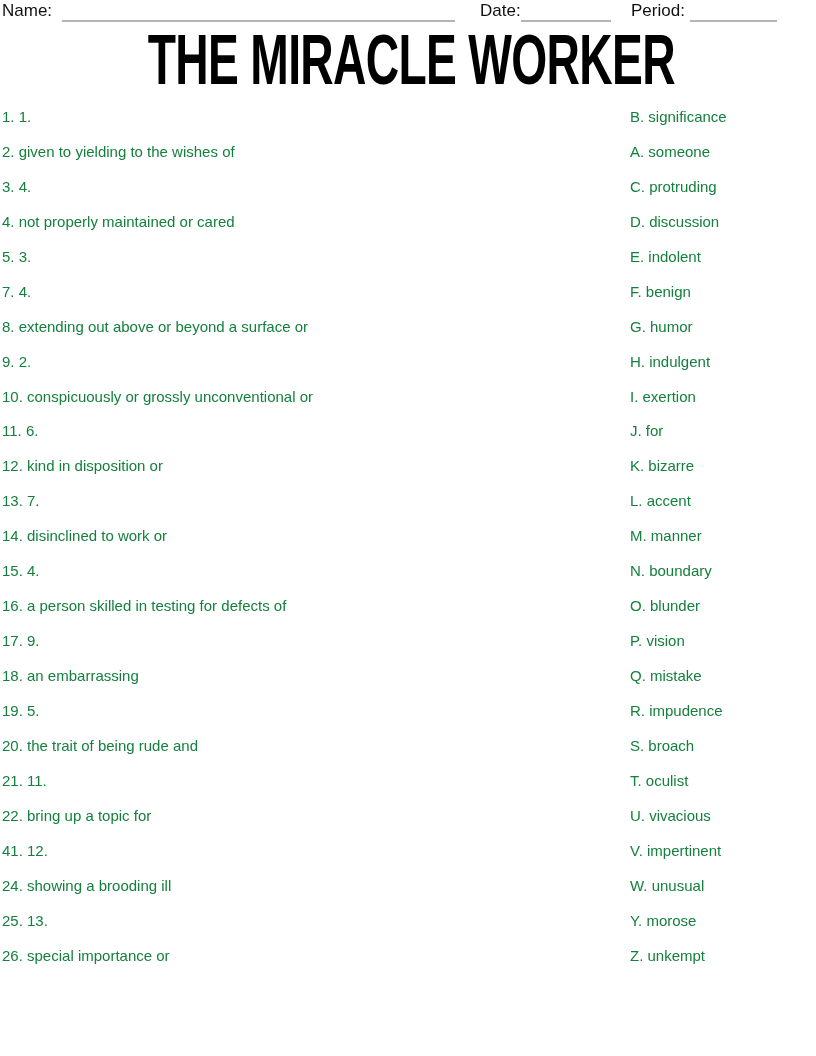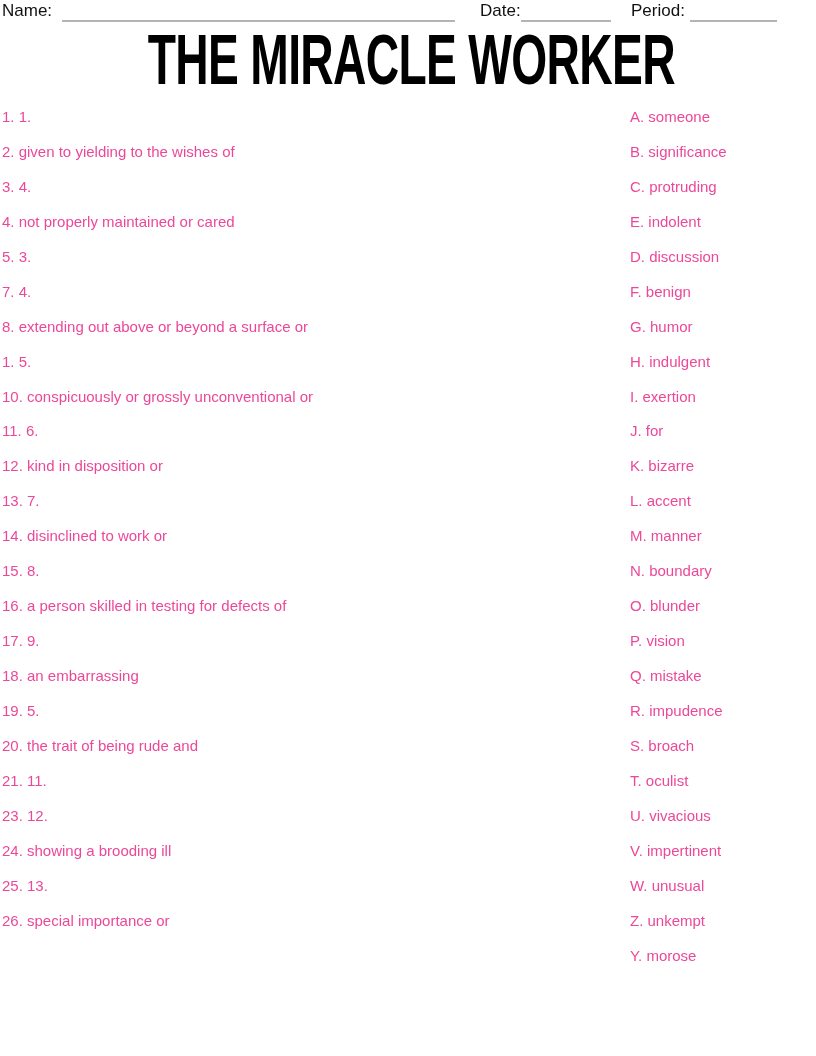--- a/index.html
+++ b/index.html
@@ -67,21 +67,21 @@
     padding: 0;
     list-style: none;
   }
   #clue-list   { left: 2px;   top: 107px; width: 600px; }
   #answer-list { left: 630px; top: 107px; width: 186px; }
   .list li {
     height: 34.95px;
     font-size: 15px;
     line-height: 19px;
     white-space: nowrap;
-    color: #ec4899;
+    color: #15803d;
   }
 </style>
 </head>
 <body>
 
 <div class="page">
 
   <span class="hdr-label" id="name-label">Name:</span>
   <div class="hdr-line" id="name-line"></div>
 
@@ -96,60 +96,61 @@
   </div>
 
   <ul class="list" id="clue-list">
       <li>1. 1.</li>
       <li>2. given to yielding to the wishes of</li>
       <li>3. 4.</li>
       <li>4. not properly maintained or cared</li>
       <li>5. 3.</li>
       <li>7. 4.</li>
       <li>8. extending out above or beyond a surface or</li>
-      <li>1. 5.</li>
+      <li>9. 2.</li>
       <li>10. conspicuously or grossly unconventional or</li>
       <li>11. 6.</li>
       <li>12. kind in disposition or</li>
       <li>13. 7.</li>
       <li>14. disinclined to work or</li>
-      <li>15. 8.</li>
+      <li>15. 4.</li>
       <li>16. a person skilled in testing for defects of</li>
       <li>17. 9.</li>
       <li>18. an embarrassing</li>
       <li>19. 5.</li>
       <li>20. the trait of being rude and</li>
       <li>21. 11.</li>
-      <li>23. 12.</li>
+      <li>22. bring up a topic for</li>
+      <li>41. 12.</li>
       <li>24. showing a brooding ill</li>
       <li>25. 13.</li>
       <li>26. special importance or</li>
     </ul>
 
   <ul class="list" id="answer-list">
+      <li>B. significance</li>
       <li>A. someone</li>
-      <li>B. significance</li>
       <li>C. protruding</li>
+      <li>D. discussion</li>
       <li>E. indolent</li>
-      <li>D. discussion</li>
       <li>F. benign</li>
       <li>G. humor</li>
       <li>H. indulgent</li>
       <li>I. exertion</li>
       <li>J. for</li>
       <li>K. bizarre</li>
       <li>L. accent</li>
       <li>M. manner</li>
       <li>N. boundary</li>
       <li>O. blunder</li>
       <li>P. vision</li>
       <li>Q. mistake</li>
       <li>R. impudence</li>
       <li>S. broach</li>
       <li>T. oculist</li>
       <li>U. vivacious</li>
       <li>V. impertinent</li>
       <li>W. unusual</li>
+      <li>Y. morose</li>
       <li>Z. unkempt</li>
-      <li>Y. morose</li>
     </ul>
 
 </div>
 
 </body></html>

